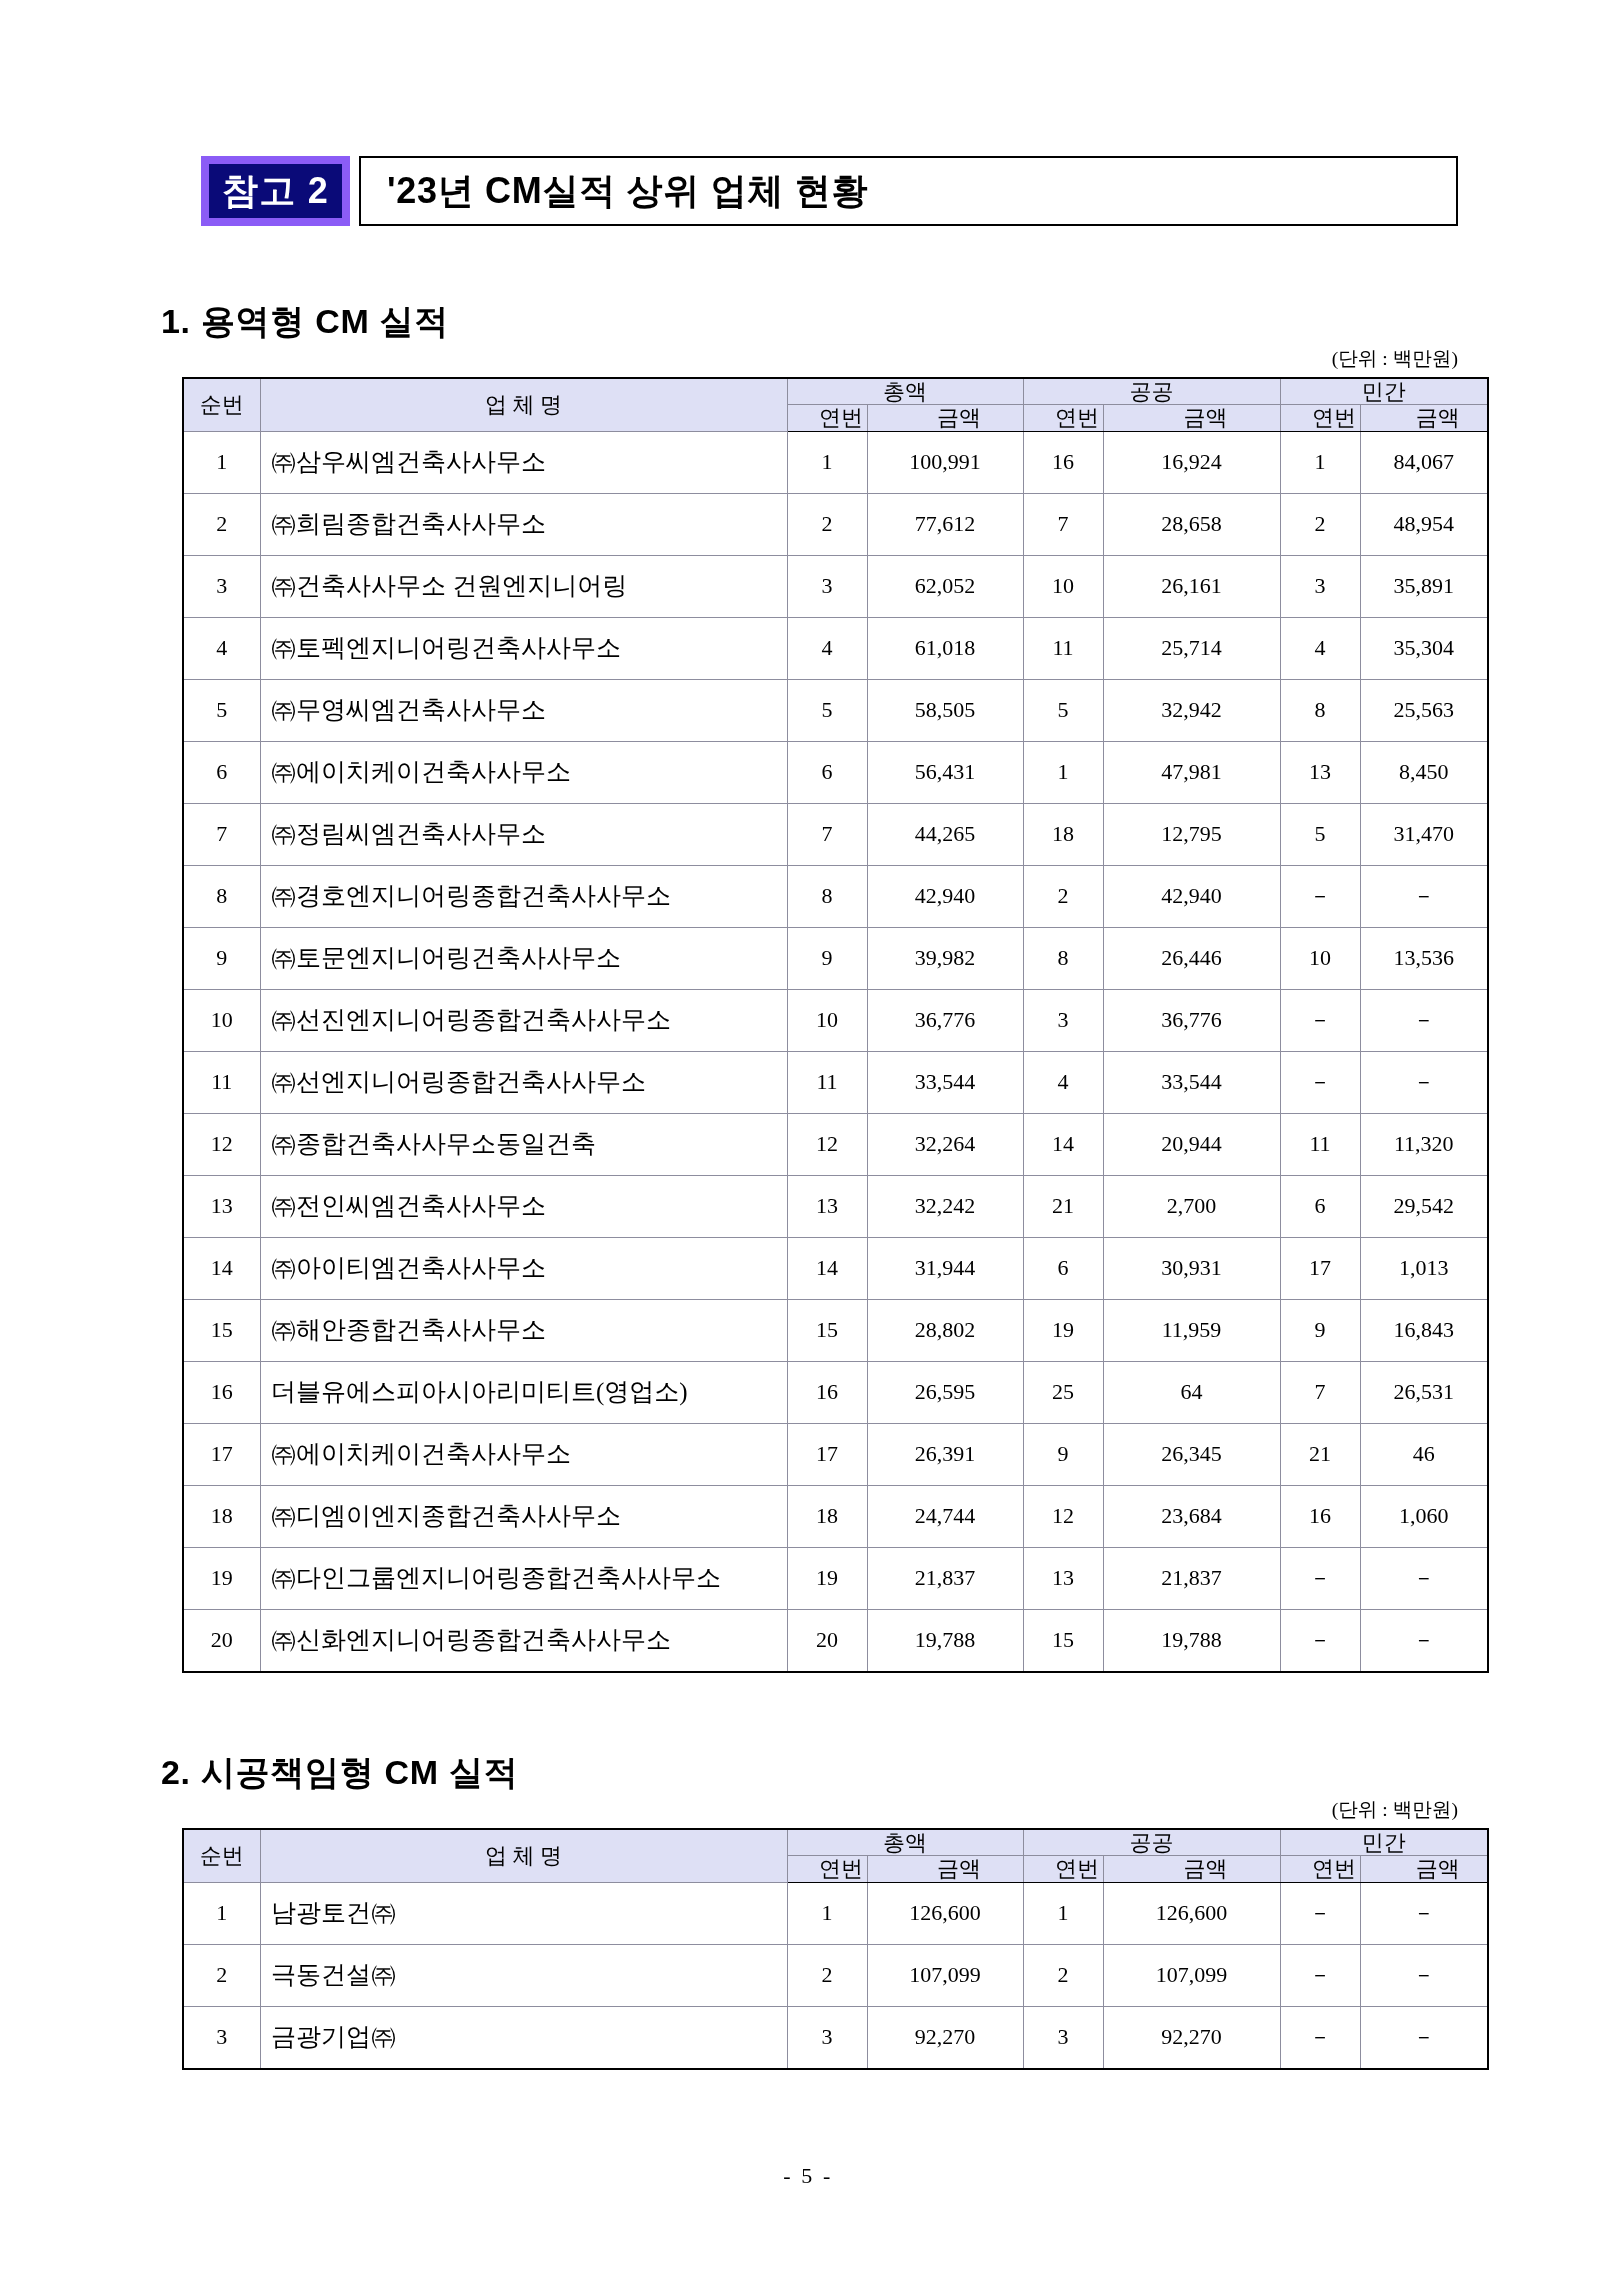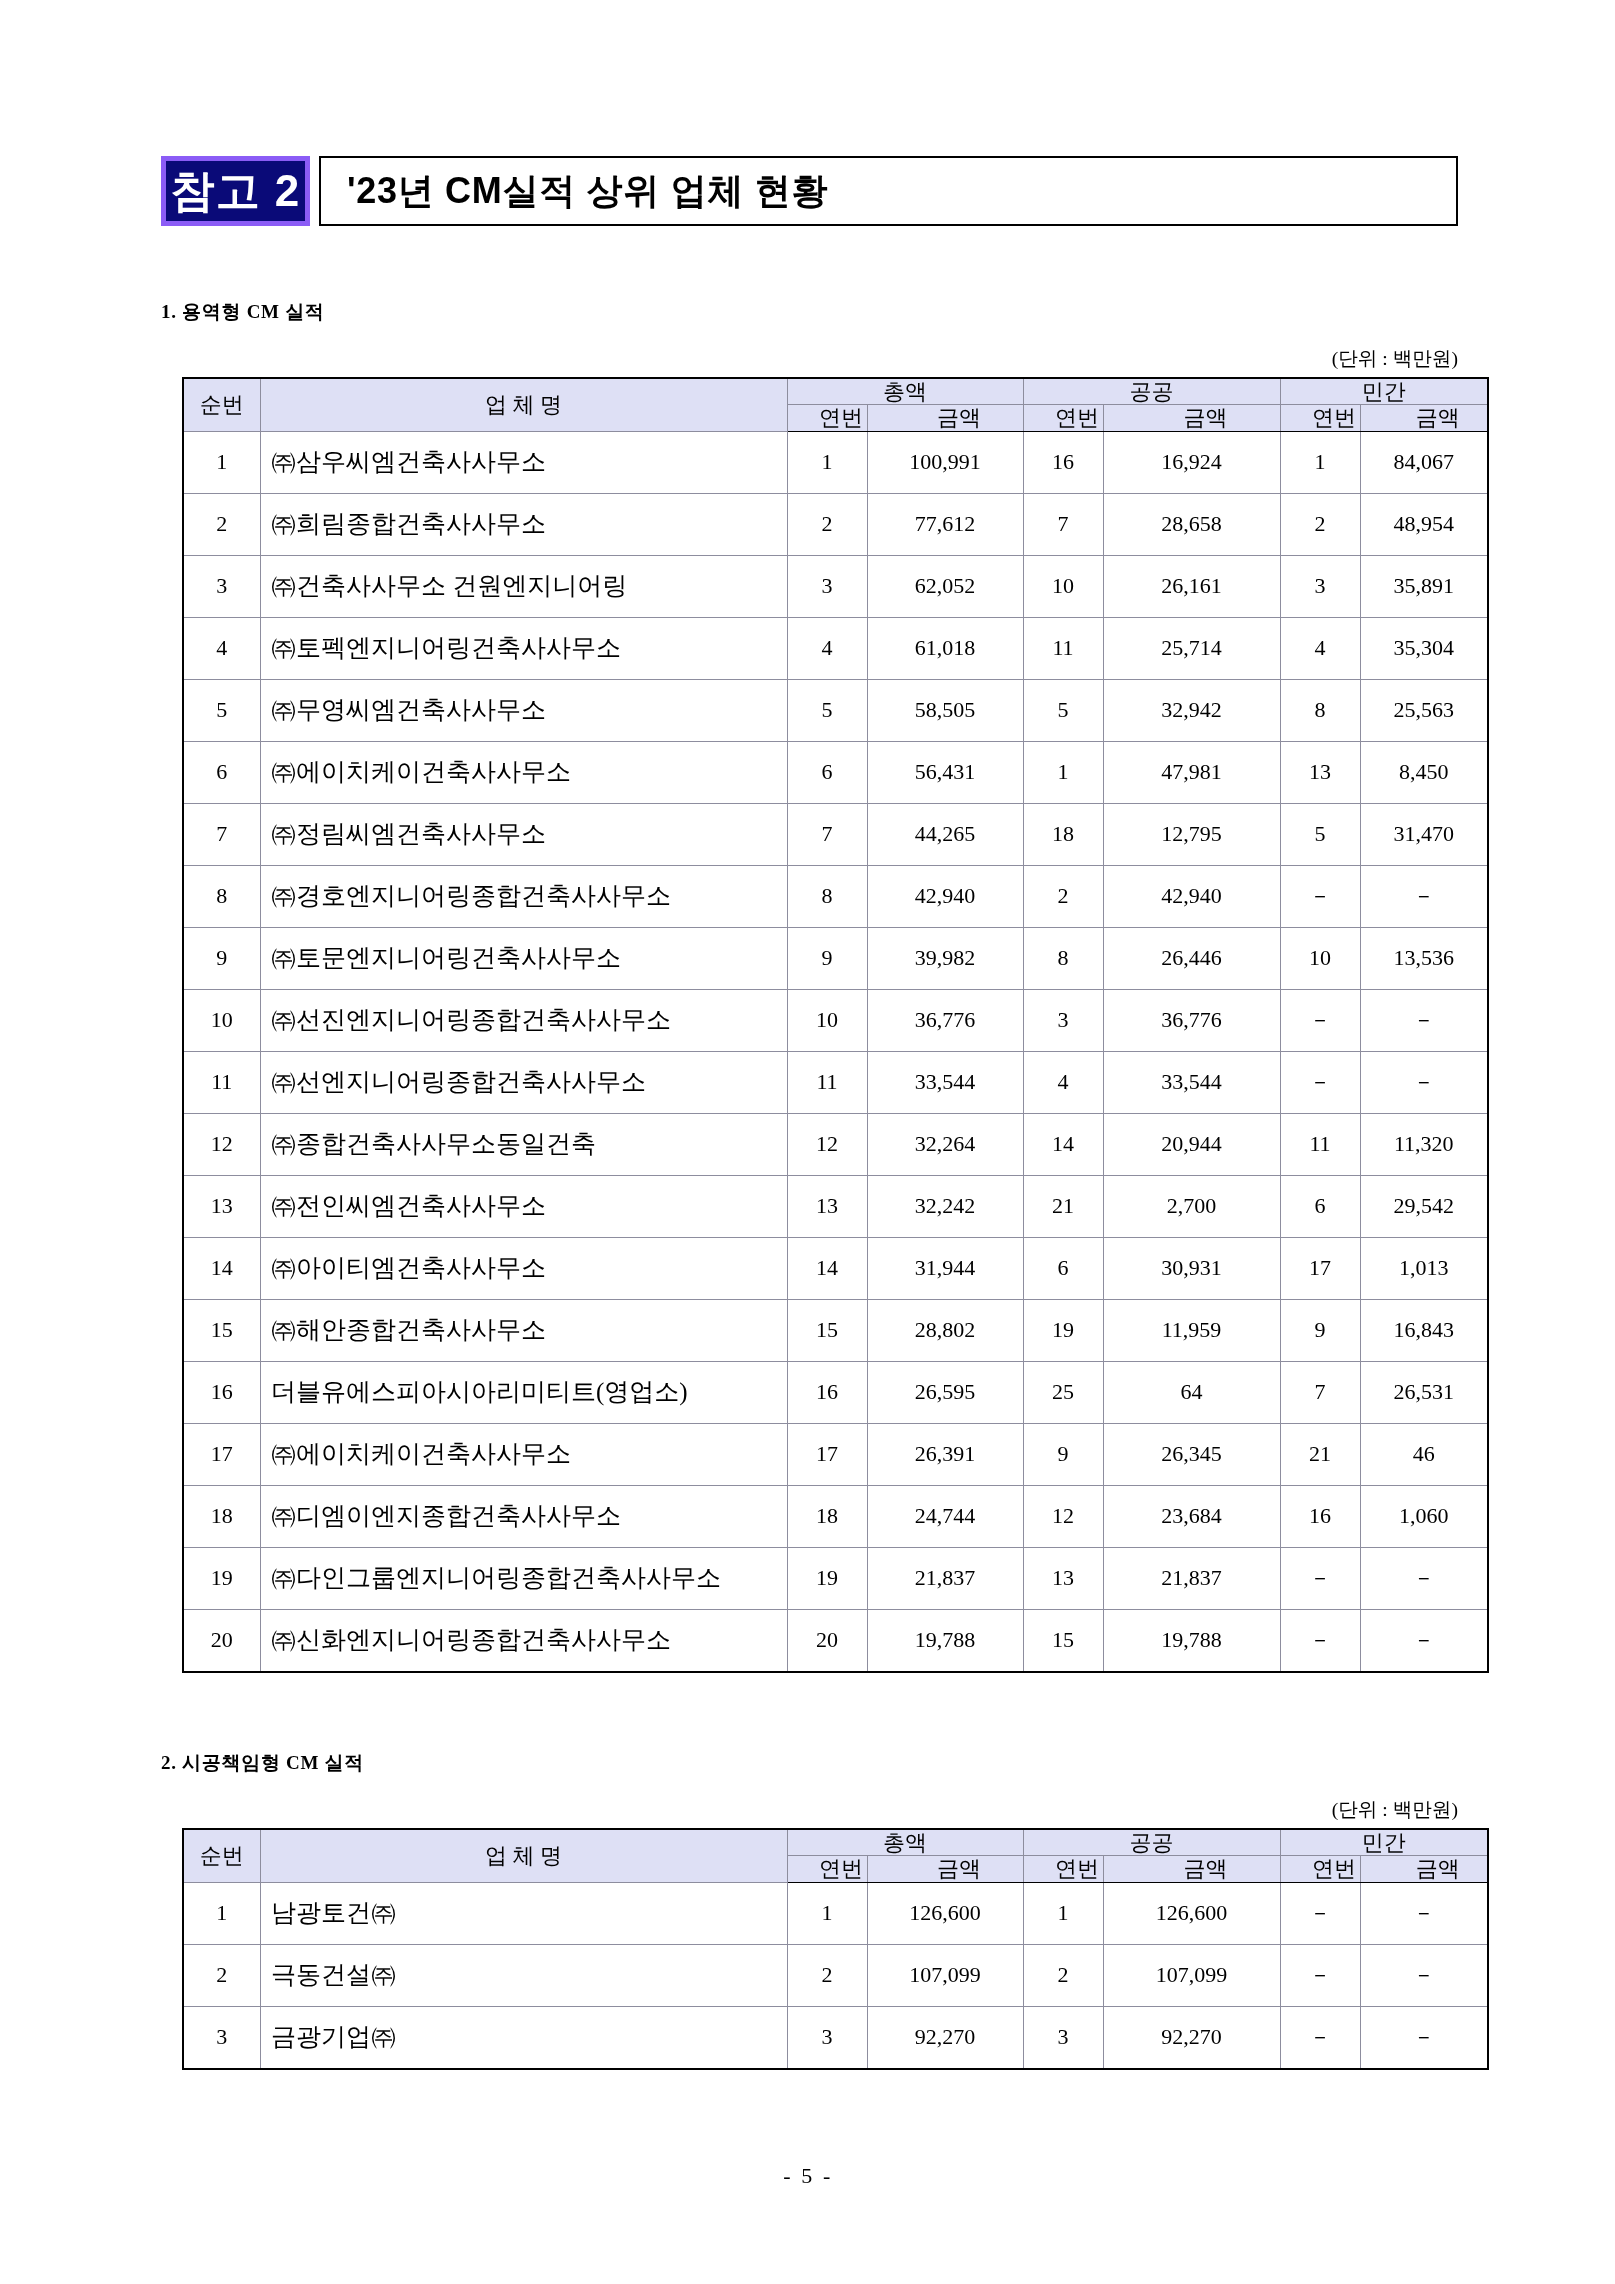--- a/index.html
+++ b/index.html
@@ -31,52 +31,53 @@
     left: 161px;
     top: 156px;
     width: 1297px;
     height: 70px;
     display: flex;
     align-items: stretch;
   }
   .banner-tag {
     width: 149px;
     background: #0a0a78;
-    border: 5px solid #8b5cf6;
+    border: 8px solid #8b5cf6;
     box-sizing: border-box;
     display: flex;
     align-items: center;
     justify-content: center;
     color: #ffffff;
     font-family: "Liberation Sans", "DejaVu Sans", sans-serif;
     font-weight: bold;
-    font-size: 44px;
+    font-size: 36px;
     letter-spacing: 1.3px;
+    margin-left: 40px;
   }
   .banner-title {
     flex: 1;
     margin-left: 9px;
     border: 2px solid #000000;
     box-sizing: border-box;
     background: #ffffff;
     display: flex;
     align-items: center;
     padding-left: 26px;
     font-family: "Liberation Sans", "DejaVu Sans", sans-serif;
     font-weight: bold;
     font-size: 36px;
     letter-spacing: 0.7px;
   }
 
   
   .section-heading {
     position: absolute;
-    font-family: Liberation Serif, serif;
+    font-family: Liberation Sans, sans-serif;
     font-weight: bold;
-    font-size: 19px;
+    font-size: 34px;
     letter-spacing: 0.7px;
     white-space: nowrap;
   }
   #sec1-heading { left: 161px; top: 299px; }
   #sec2-heading { left: 161px; top: 1750px; }
 
   .unit-note {
     position: absolute;
     right: 158px;
     font-size: 19.6px;

